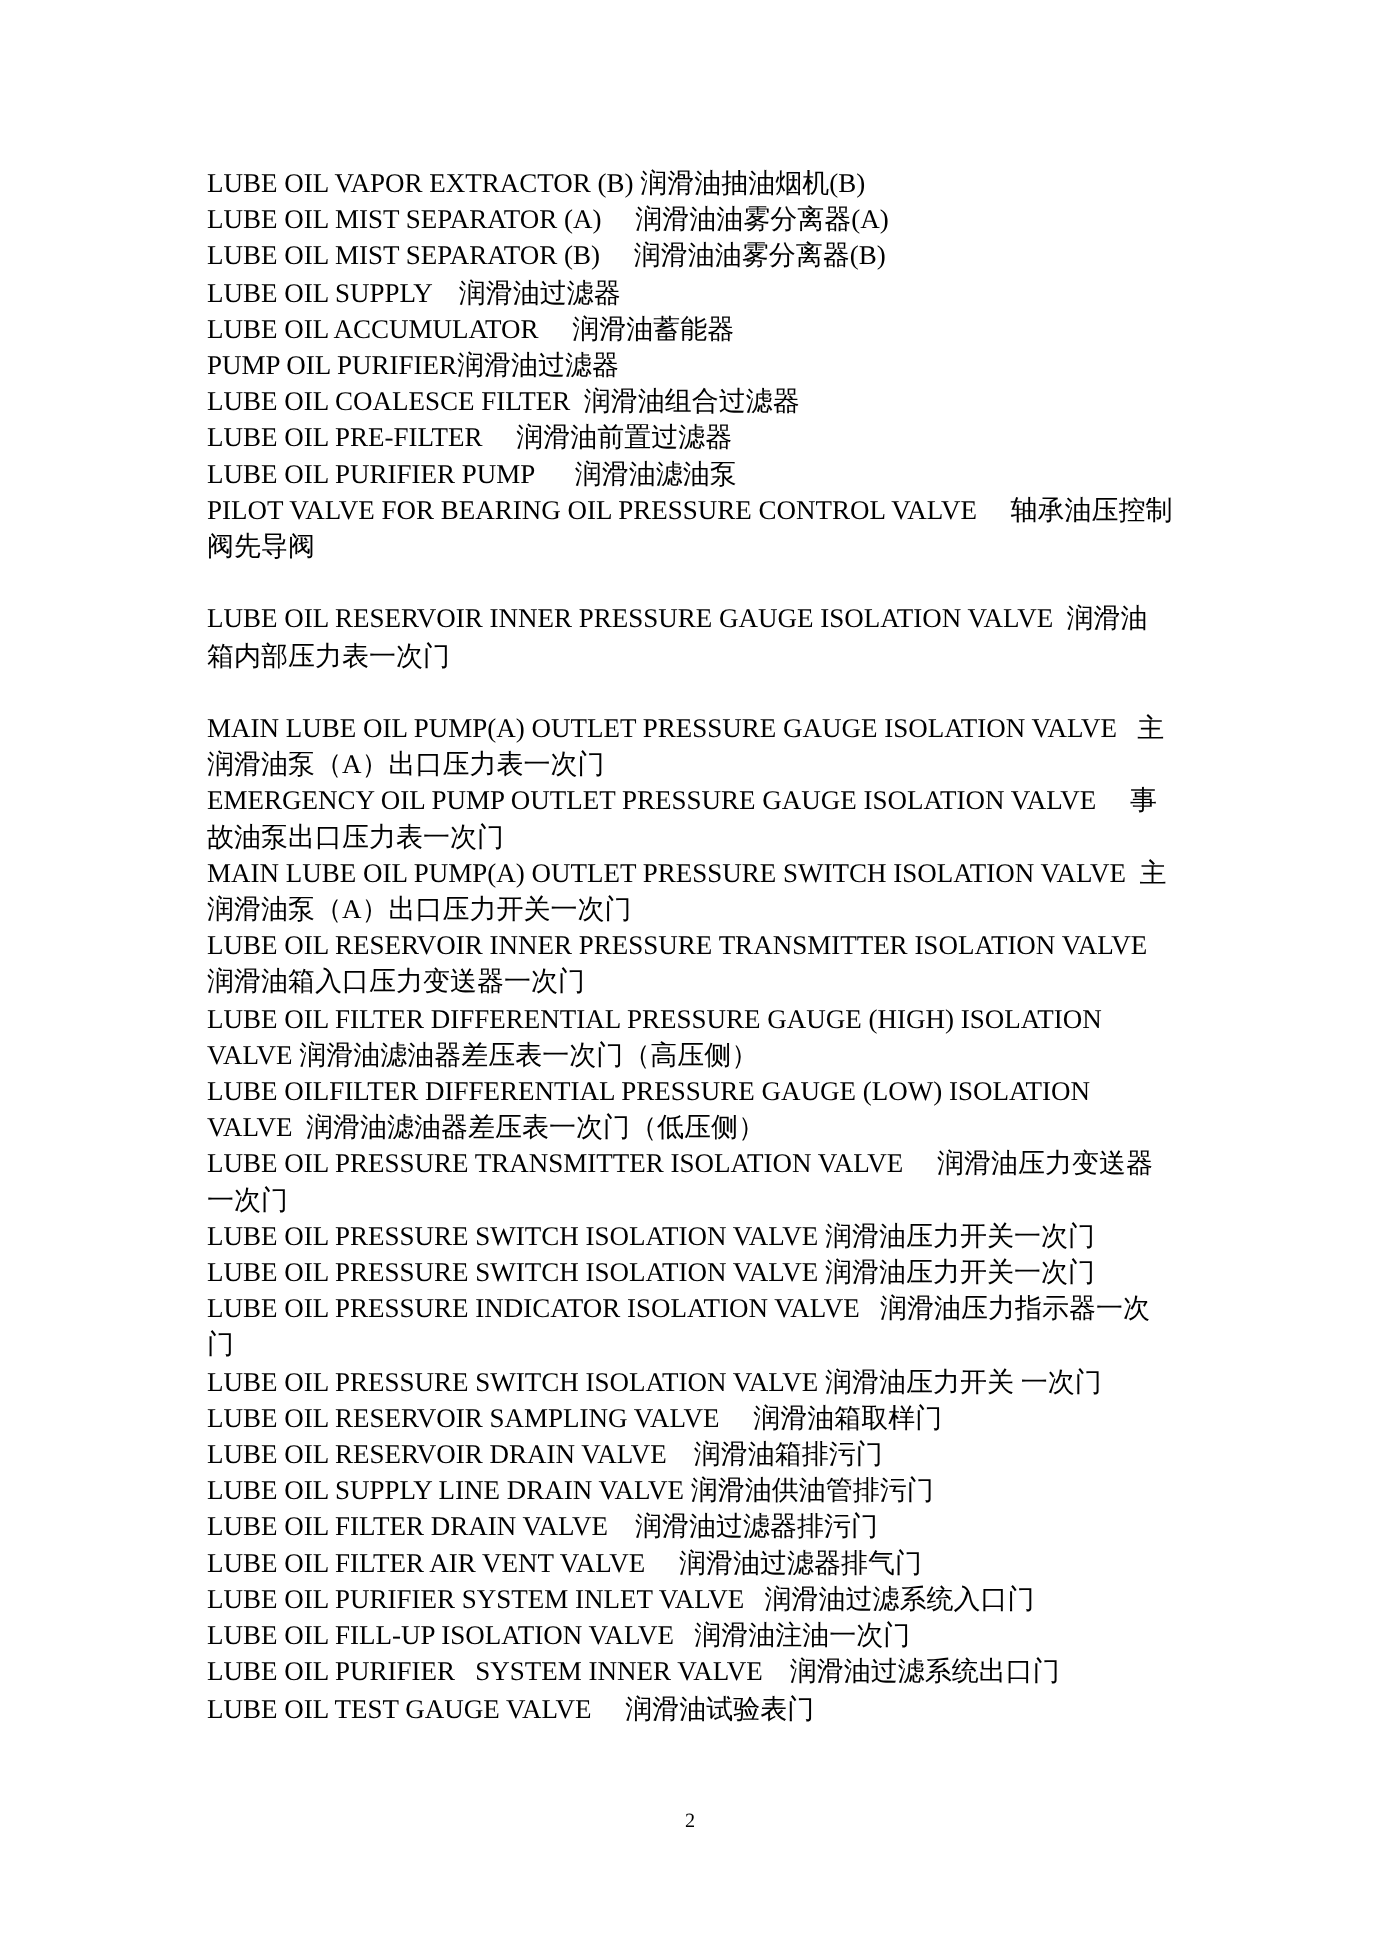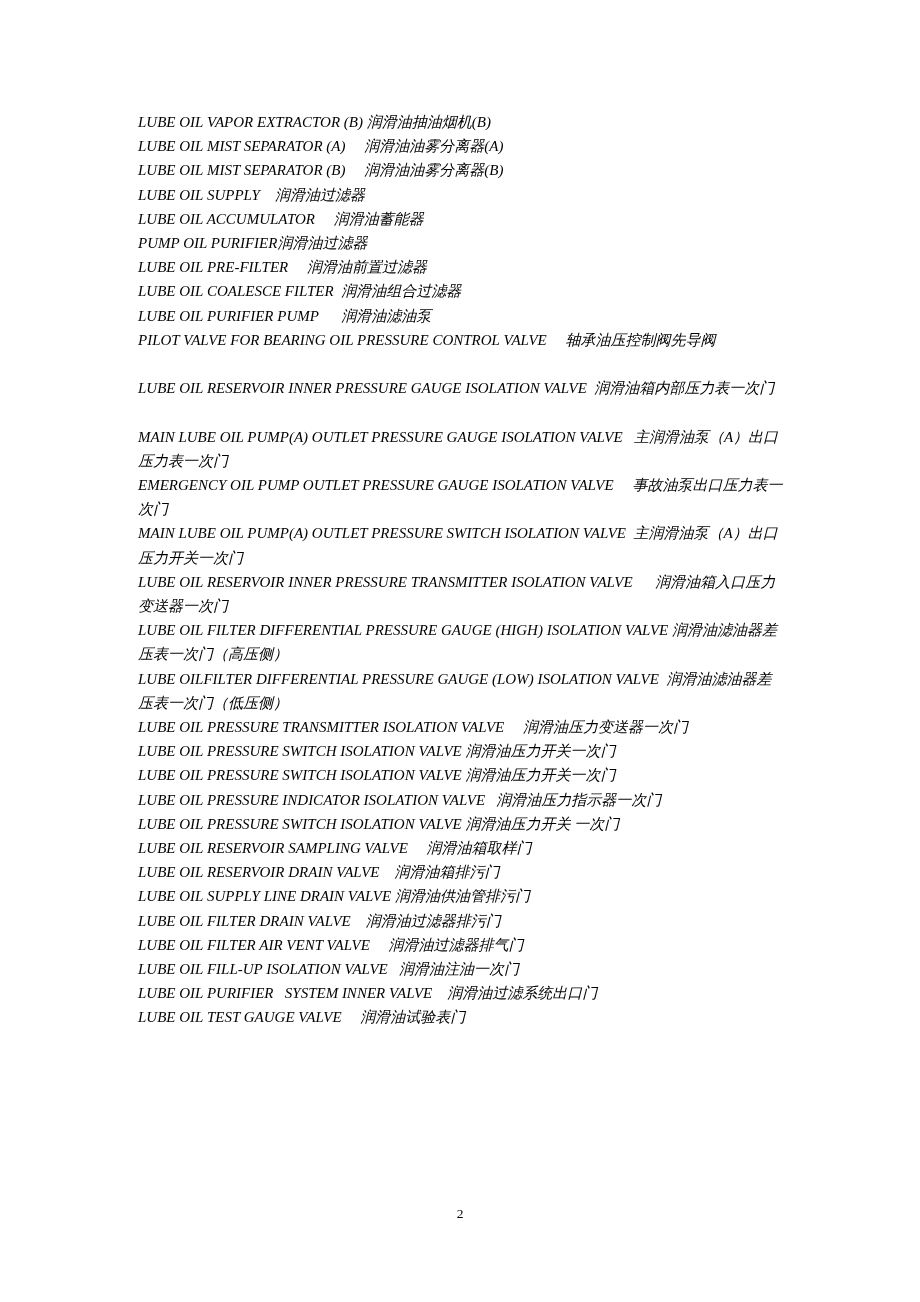--- a/index.html
+++ b/index.html
@@ -19,28 +19,27 @@
 
   
   #doc-body {
     position: absolute;
     left: 138px;
     top: 110px;
     width: 645px;
   }
 
   .doc-line {
-    font-size: 15px;
+    font-size: 18px;
     line-height: 24.2px;
     text-align: left;
     white-space: pre-wrap;
     word-wrap: break-word;
     overflow-wrap: break-word;
     letter-spacing: 0;
-    font-style: italic;
   }
 
   
   .doc-spacer {
     height: 24.2px;
     line-height: 24.2px;
     font-size: 14.7px;
   }
 
   
@@ -59,22 +58,22 @@
 </head>
 <body>
 
 <div id="doc-body">
     <div class="doc-line">LUBE OIL VAPOR EXTRACTOR (B) 润滑油抽油烟机(B)</div>
     <div class="doc-line">LUBE OIL MIST SEPARATOR (A)     润滑油油雾分离器(A)</div>
     <div class="doc-line">LUBE OIL MIST SEPARATOR (B)     润滑油油雾分离器(B)</div>
     <div class="doc-line">LUBE OIL SUPPLY    润滑油过滤器</div>
     <div class="doc-line">LUBE OIL ACCUMULATOR     润滑油蓄能器</div>
     <div class="doc-line">PUMP OIL PURIFIER润滑油过滤器</div>
+    <div class="doc-line">LUBE OIL COALESCE FILTER  润滑油组合过滤器</div>
     <div class="doc-line">LUBE OIL PRE-FILTER     润滑油前置过滤器</div>
-    <div class="doc-line">LUBE OIL COALESCE FILTER  润滑油组合过滤器</div>
     <div class="doc-line">LUBE OIL PURIFIER PUMP      润滑油滤油泵</div>
     <div class="doc-line">PILOT VALVE FOR BEARING OIL PRESSURE CONTROL VALVE     轴承油压控制阀先导阀</div>
     <div class="doc-spacer">&nbsp;</div>
     <div class="doc-line">LUBE OIL RESERVOIR INNER PRESSURE GAUGE ISOLATION VALVE  润滑油箱内部压力表一次门</div>
     <div class="doc-spacer">&nbsp;</div>
     <div class="doc-line">MAIN LUBE OIL PUMP(A) OUTLET PRESSURE GAUGE ISOLATION VALVE   主润滑油泵（A）出口压力表一次门</div>
     <div class="doc-line">EMERGENCY OIL PUMP OUTLET PRESSURE GAUGE ISOLATION VALVE     事故油泵出口压力表一次门</div>
     <div class="doc-line">MAIN LUBE OIL PUMP(A) OUTLET PRESSURE SWITCH ISOLATION VALVE  主润滑油泵（A）出口压力开关一次门</div>
     <div class="doc-line">LUBE OIL RESERVOIR INNER PRESSURE TRANSMITTER ISOLATION VALVE      润滑油箱入口压力变送器一次门</div>
     <div class="doc-line">LUBE OIL FILTER DIFFERENTIAL PRESSURE GAUGE (HIGH) ISOLATION VALVE 润滑油滤油器差压表一次门（高压侧）</div>
@@ -82,18 +81,19 @@
     <div class="doc-line">LUBE OIL PRESSURE TRANSMITTER ISOLATION VALVE     润滑油压力变送器一次门</div>
     <div class="doc-line">LUBE OIL PRESSURE SWITCH ISOLATION VALVE 润滑油压力开关一次门</div>
     <div class="doc-line">LUBE OIL PRESSURE SWITCH ISOLATION VALVE 润滑油压力开关一次门</div>
     <div class="doc-line">LUBE OIL PRESSURE INDICATOR ISOLATION VALVE   润滑油压力指示器一次门</div>
     <div class="doc-line">LUBE OIL PRESSURE SWITCH ISOLATION VALVE 润滑油压力开关 一次门</div>
     <div class="doc-line">LUBE OIL RESERVOIR SAMPLING VALVE     润滑油箱取样门</div>
     <div class="doc-line">LUBE OIL RESERVOIR DRAIN VALVE    润滑油箱排污门</div>
     <div class="doc-line">LUBE OIL SUPPLY LINE DRAIN VALVE 润滑油供油管排污门</div>
     <div class="doc-line">LUBE OIL FILTER DRAIN VALVE    润滑油过滤器排污门</div>
     <div class="doc-line">LUBE OIL FILTER AIR VENT VALVE     润滑油过滤器排气门</div>
+    <div class="doc-line">LUBE OIL PURIFIER SYSTEM INLET VALVE   润滑油过滤系统入口门</div>
     <div class="doc-line">LUBE OIL FILL-UP ISOLATION VALVE   润滑油注油一次门</div>
     <div class="doc-line">LUBE OIL PURIFIER   SYSTEM INNER VALVE    润滑油过滤系统出口门</div>
     <div class="doc-line">LUBE OIL TEST GAUGE VALVE     润滑油试验表门</div>
   </div>
 
 <div id="page-footer">2</div>
 
 </body></html>

